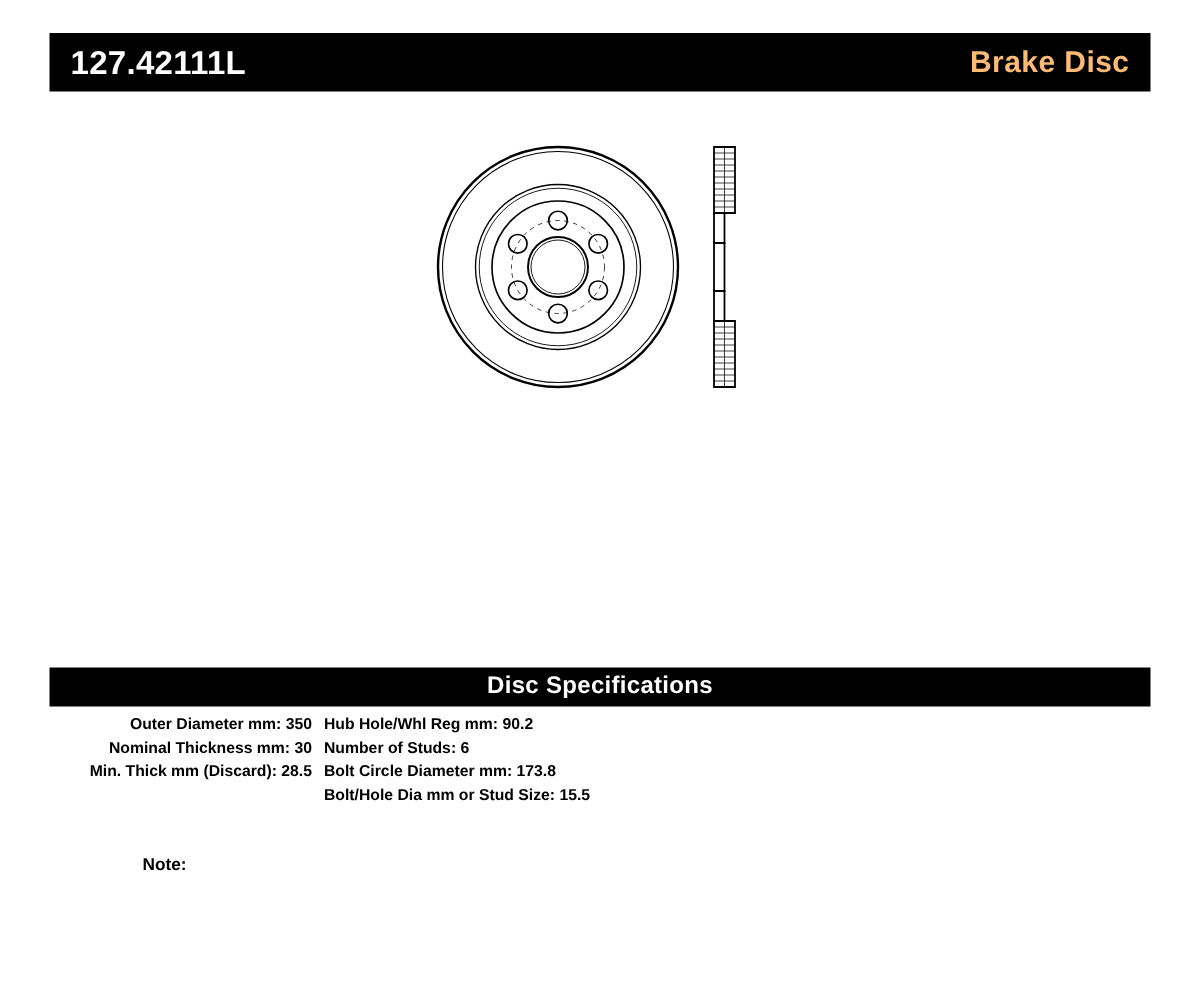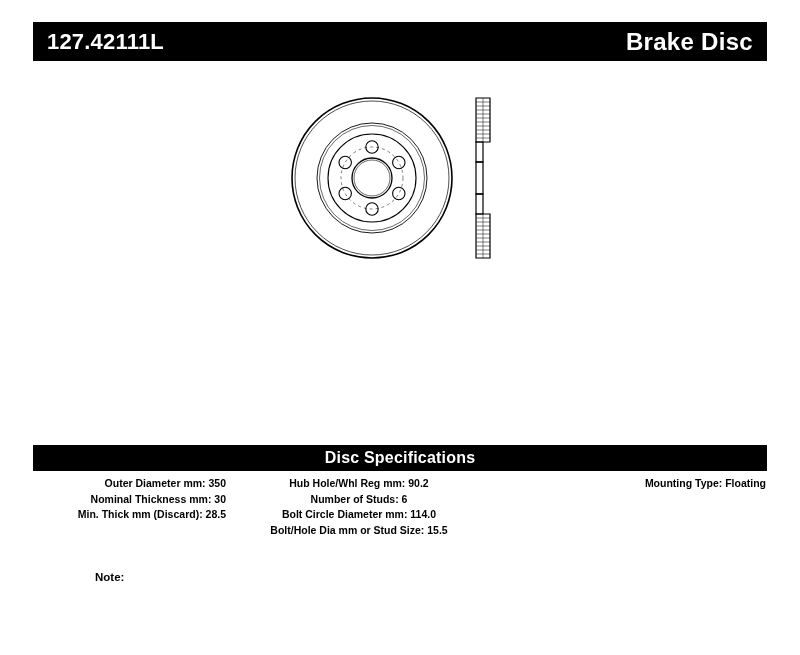--- a/index.html
+++ b/index.html
@@ -32,22 +32,22 @@
     gap: 19px;
   }
   .part-number {
     color: #ffffff;
     font-size: 22px;
     font-weight: bold;
     letter-spacing: 0.2px;
     line-height: 1;
   }
   .header-title {
-    color: #ffffff;
-    font-size: 24px;
+    color: #fdba74;
+    font-size: 20px;
     font-weight: bold;
     letter-spacing: 0.3px;
     line-height: 1;
   }
 
   
   .drawing-area {
     position: absolute;
     left: 280px;
     top: 80px;
@@ -75,40 +75,40 @@
     color: #ffffff;
     font-size: 16px;
     font-weight: bold;
     letter-spacing: 0.2px;
     line-height: 1;
   }
 
   
   .specs {
     position: absolute;
-    left: 38px;
+    left: 20px;
     top: 476px;
     width: 734px;
     height: 100px;
     font-size: 10.5px;
     font-weight: bold;
   }
   .spec-col {
     position: absolute;
     top: 0;
   }
   .spec-col.left {
     left: 0;
     width: 188px;
     text-align: right;
   }
   .spec-col.middle {
     left: 196px;
     width: 250px;
-    text-align: center;
+    text-align: left;
   }
   .spec-col.right {
     left: 470px;
     width: 258px;
     text-align: right;
   }
   .spec-line {
     line-height: 15.5px;
     white-space: nowrap;
   }
@@ -206,22 +206,19 @@
 <div class="specs">
   <div class="spec-col left">
     <div class="spec-line">Outer Diameter mm: 350</div>
     <div class="spec-line">Nominal Thickness mm: 30</div>
     <div class="spec-line">Min. Thick mm (Discard): 28.5</div>
   </div>
 
   <div class="spec-col middle">
     <div class="spec-line">Hub Hole/Whl Reg mm: 90.2</div>
     <div class="spec-line">Number of Studs: 6</div>
-    <div class="spec-line">Bolt Circle Diameter mm: 114.0</div>
+    <div class="spec-line">Bolt Circle Diameter mm: 173.8</div>
     <div class="spec-line">Bolt/Hole Dia mm or Stud Size: 15.5</div>
   </div>
 
-  <div class="spec-col right">
-    <div class="spec-line">Mounting Type: Floating</div>
-  </div>
 </div>
 
 <div class="note">Note:</div>
 
 </body></html>

